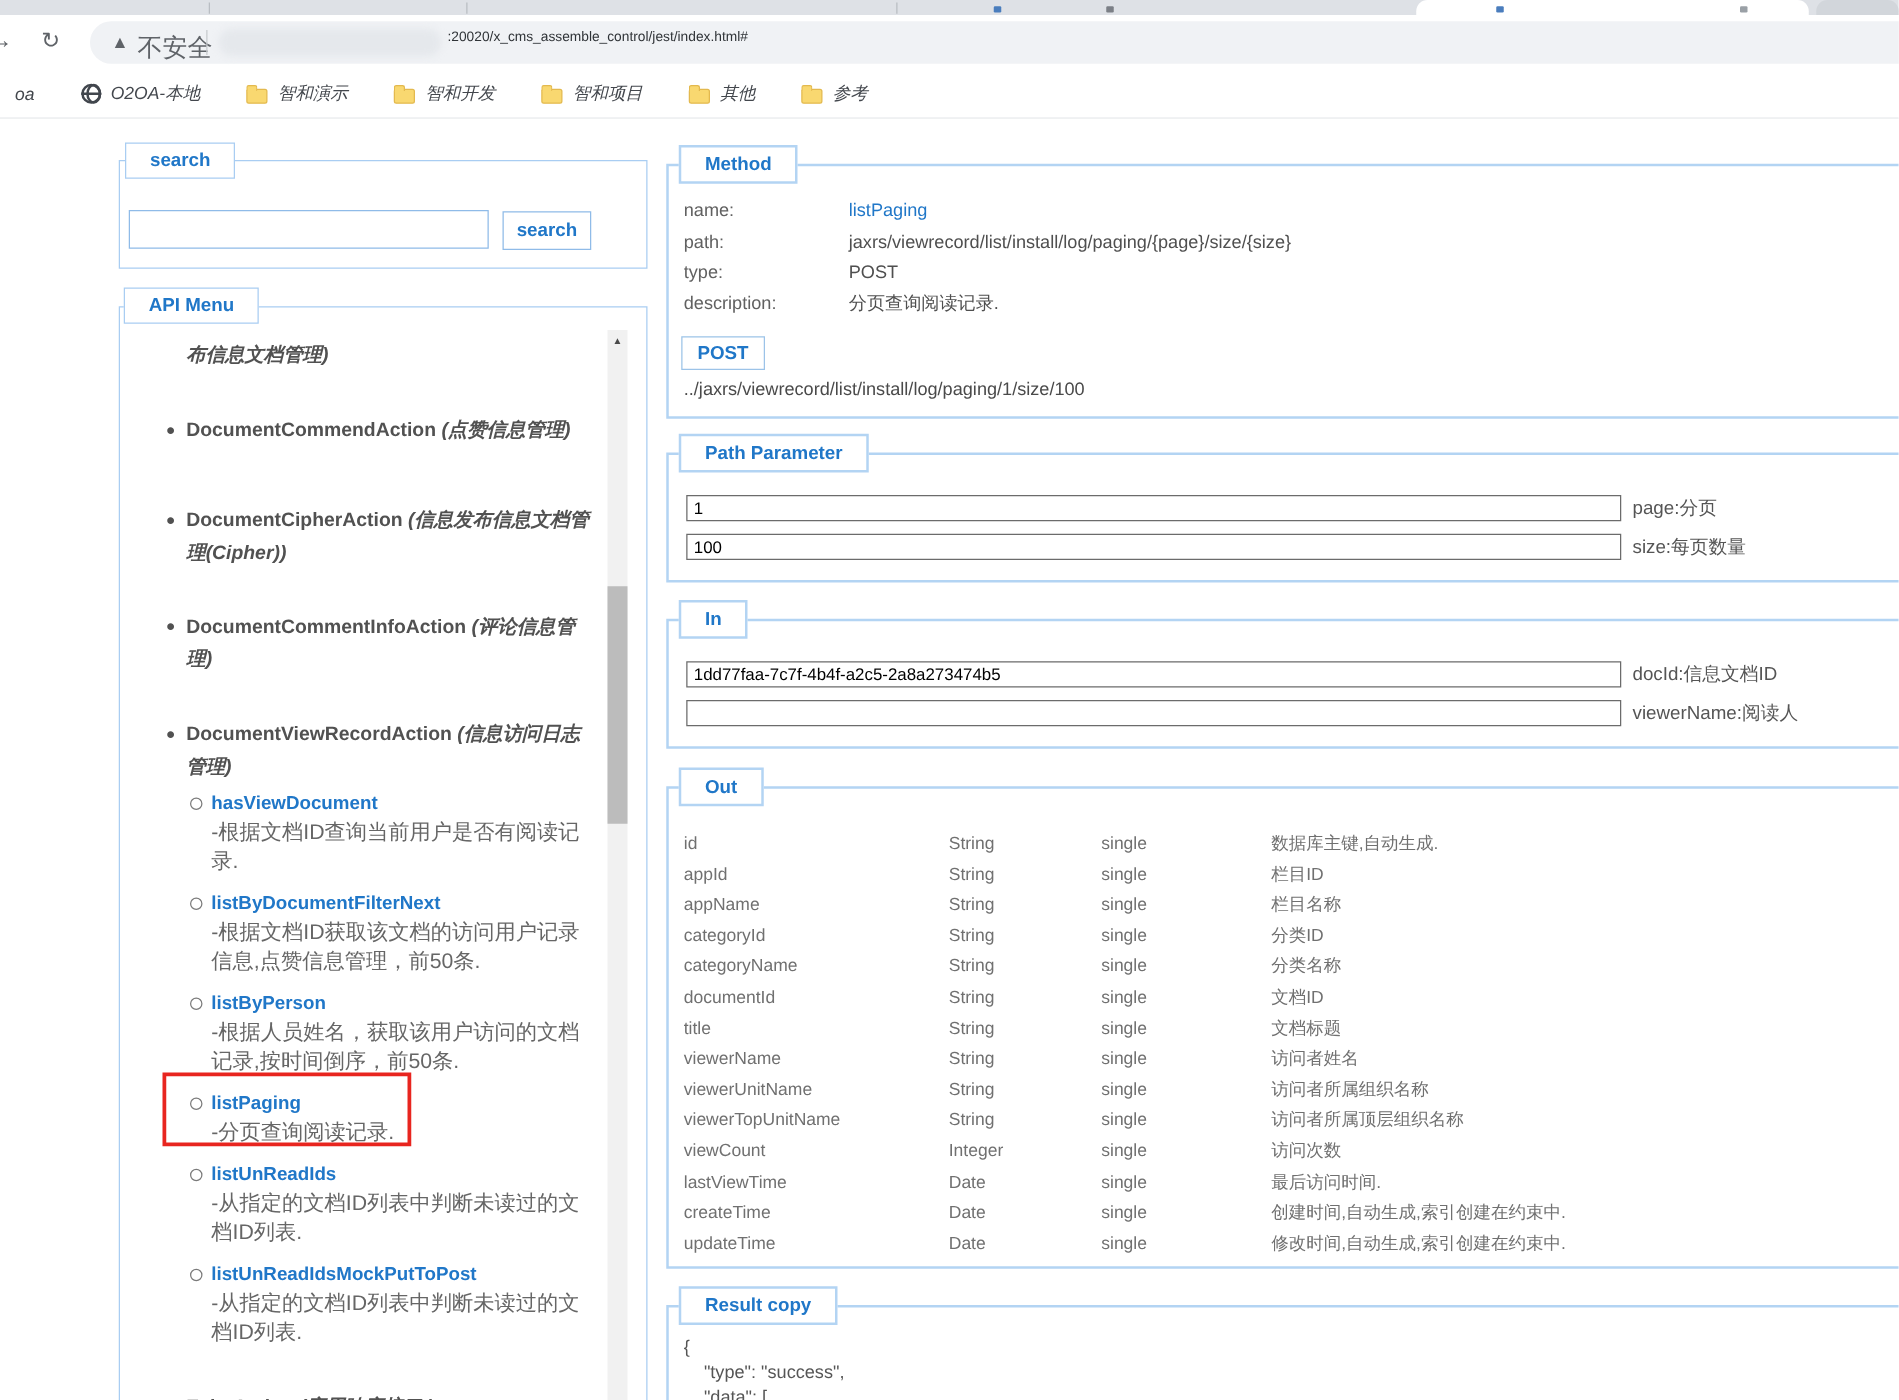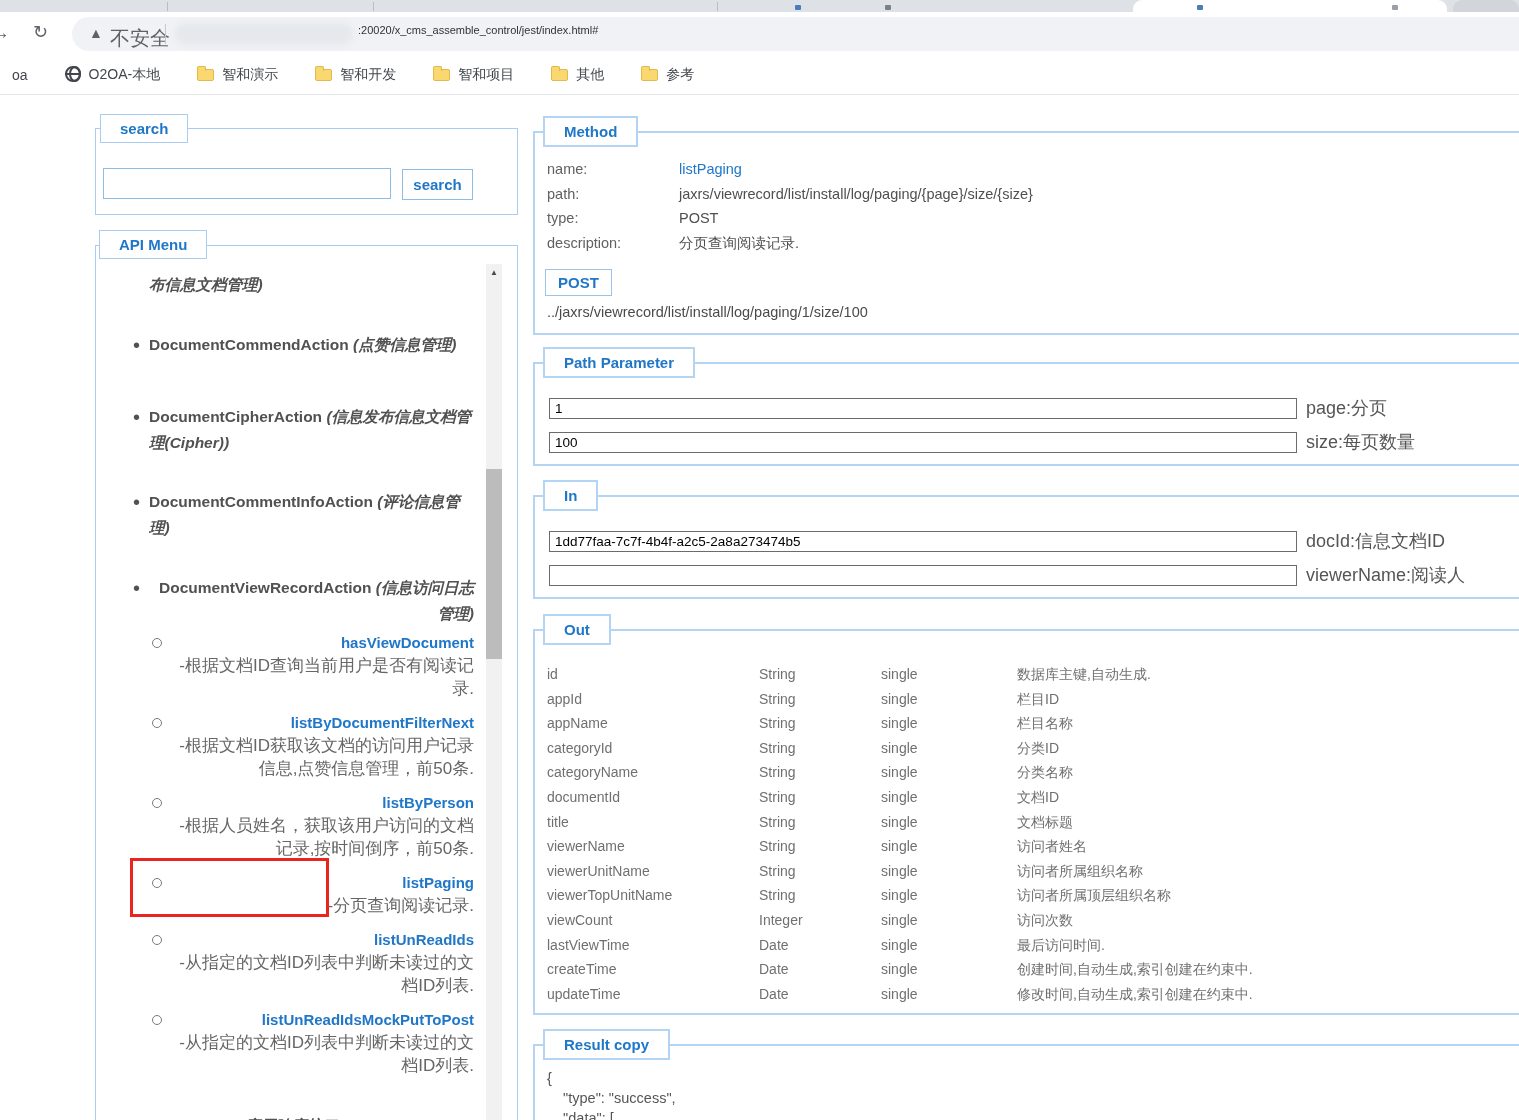--- a/index.html
+++ b/index.html
@@ -17,21 +17,21 @@
   #toolbar { position:absolute; top:12px; left:0; width:1519px; height:44px; background:#fff; }
   .nav-ic { position:absolute; color:#5f6368; font-size:19px; line-height:19px; cursor:pointer; }
   #omnibox { position:absolute; left:72px; top:5px; width:1460px; height:34px; background:#f0f2f5; border-radius:17px 0 0 17px; }
   #warn-ic { position:absolute; left:17px; top:8px; color:#5f6368; font-size:14px; }
   #sec-label { position:absolute; left:38px; top:8px; color:#5f6368; font-size:20px; }
   #sec-sep { position:absolute; left:93px; top:7px; width:1px; height:20px; background:#c6cacd; }
   #redact { position:absolute; left:103px; top:6px; width:178px; height:22px; background:#e5e8ec; border-radius:11px; filter:blur(3px); }
   #url-text { position:absolute; left:286px; top:7px; color:#2f3337; font-size:11px; }
 
   #bookmarksbar { position:absolute; top:56px; left:0; width:1519px; height:39px; background:#fff; border-bottom:1px solid #e4e6e9; display:flex; align-items:center; gap:37px; padding-left:3px; }
-  .bm { display:flex; gap:8px; cursor:pointer; }
+  .bm { display:flex; align-items:center; gap:8px; cursor:pointer;font-style:italic; }
   .bm-label { font-size:14px; color:#43474d; }
   .bm-icon { display:inline-block; }
   .ic-none { width:1px; height:1px; }
   .ic-globe { width:16px; height:16px; border:2px solid #41464d; border-radius:50%; position:relative; }
   .ic-globe::before { content:""; position:absolute; left:-2px; right:-2px; top:50%; margin-top:-1px; height:2px; background:#41464d; }
   .ic-globe::after { content:""; position:absolute; left:50%; top:-2px; bottom:-2px; width:8px; margin-left:-4px; border:2px solid #41464d; border-radius:50%; }
   .ic-folder { width:17px; height:12px; background:#f9d870; border:1px solid #e3b94e; border-radius:2px; position:relative; margin-top:3px; }
   .ic-folder::before { content:""; position:absolute; top:-4px; left:-1px; width:7px; height:4px; background:#f9d870; border:1px solid #e3b94e; border-bottom:none; border-radius:2px 2px 0 0; }
 
   
@@ -83,21 +83,21 @@
   .mgrid span { line-height:24.5px; font-size:14.5px; }
   .mlabel { color:#616161; }
   .mvalue { color:#4f4f4f; }
   .mvalue.link { color:#2077c8; cursor:pointer; }
   #post-btn { position:absolute; left:10px; top:136px; background:#fff; border:1px solid #9cc3e8; color:#2077c8; font-weight:bold; font-size:15px; padding:4px 12px; cursor:pointer; }
   #post-url { position:absolute; left:12px; top:171px; color:#4a4a4a; font-size:14.5px; }
 
   .fields { position:absolute; left:14px; top:32px; display:flex; flex-direction:column; gap:10px; }
   .frow { display:flex; align-items:center; gap:9px; }
   .frow input { width:748px; height:21px; border:1px solid #6b6b6b; font-size:13.5px; padding:1px 5px; outline:none; }
-  .f-label { font-size:18px; color:#555; white-space:nowrap; }
+  .f-label { font-size:15px; color:#555; white-space:nowrap; }
 
   #out-table { position:absolute; left:12px; top:31px; width:980px; }
   .outrow { display:grid; grid-template-columns:212px 122px 136px auto; height:24.6px; }
   .oc { font-size:14px; color:#707070; line-height:24.6px; white-space:nowrap; }
 
   #result-json { position:absolute; left:12px; top:22px; }
   .rline { white-space:pre; font-size:14.5px; color:#555; line-height:20px; }
 </style>
 </head>
 <body>
@@ -186,21 +186,21 @@
   <li class="action" style="margin-top: 46px;">
     <span class="a-name">DocumentCipherAction</span><span class="a-desc"> (信息发布信息文档管理(Cipher))</span>
     
   </li>
 
   <li class="action" style="margin-top: 33px;">
     <span class="a-name">DocumentCommentInfoAction</span><span class="a-desc"> (评论信息管理)</span>
     
   </li>
 
-  <li class="action" style="margin-top: 34px; text-align: right;">
+  <li class="action" style="margin-top: 34px;">
     <span class="a-name">DocumentViewRecordAction</span><span class="a-desc"> (信息访问日志管理)</span>
     <ul class="methods">
   <li class="mh">
     <div class="m-name">hasViewDocument</div>
     <div class="m-desc">-根据文档ID查询当前用户是否有阅读记录.</div>
   </li>
 
   <li class="mh">
     <div class="m-name">listByDocumentFilterNext</div>
     <div class="m-desc">-根据文档ID获取该文档的访问用户记录信息,点赞信息管理，前50条.</div>

